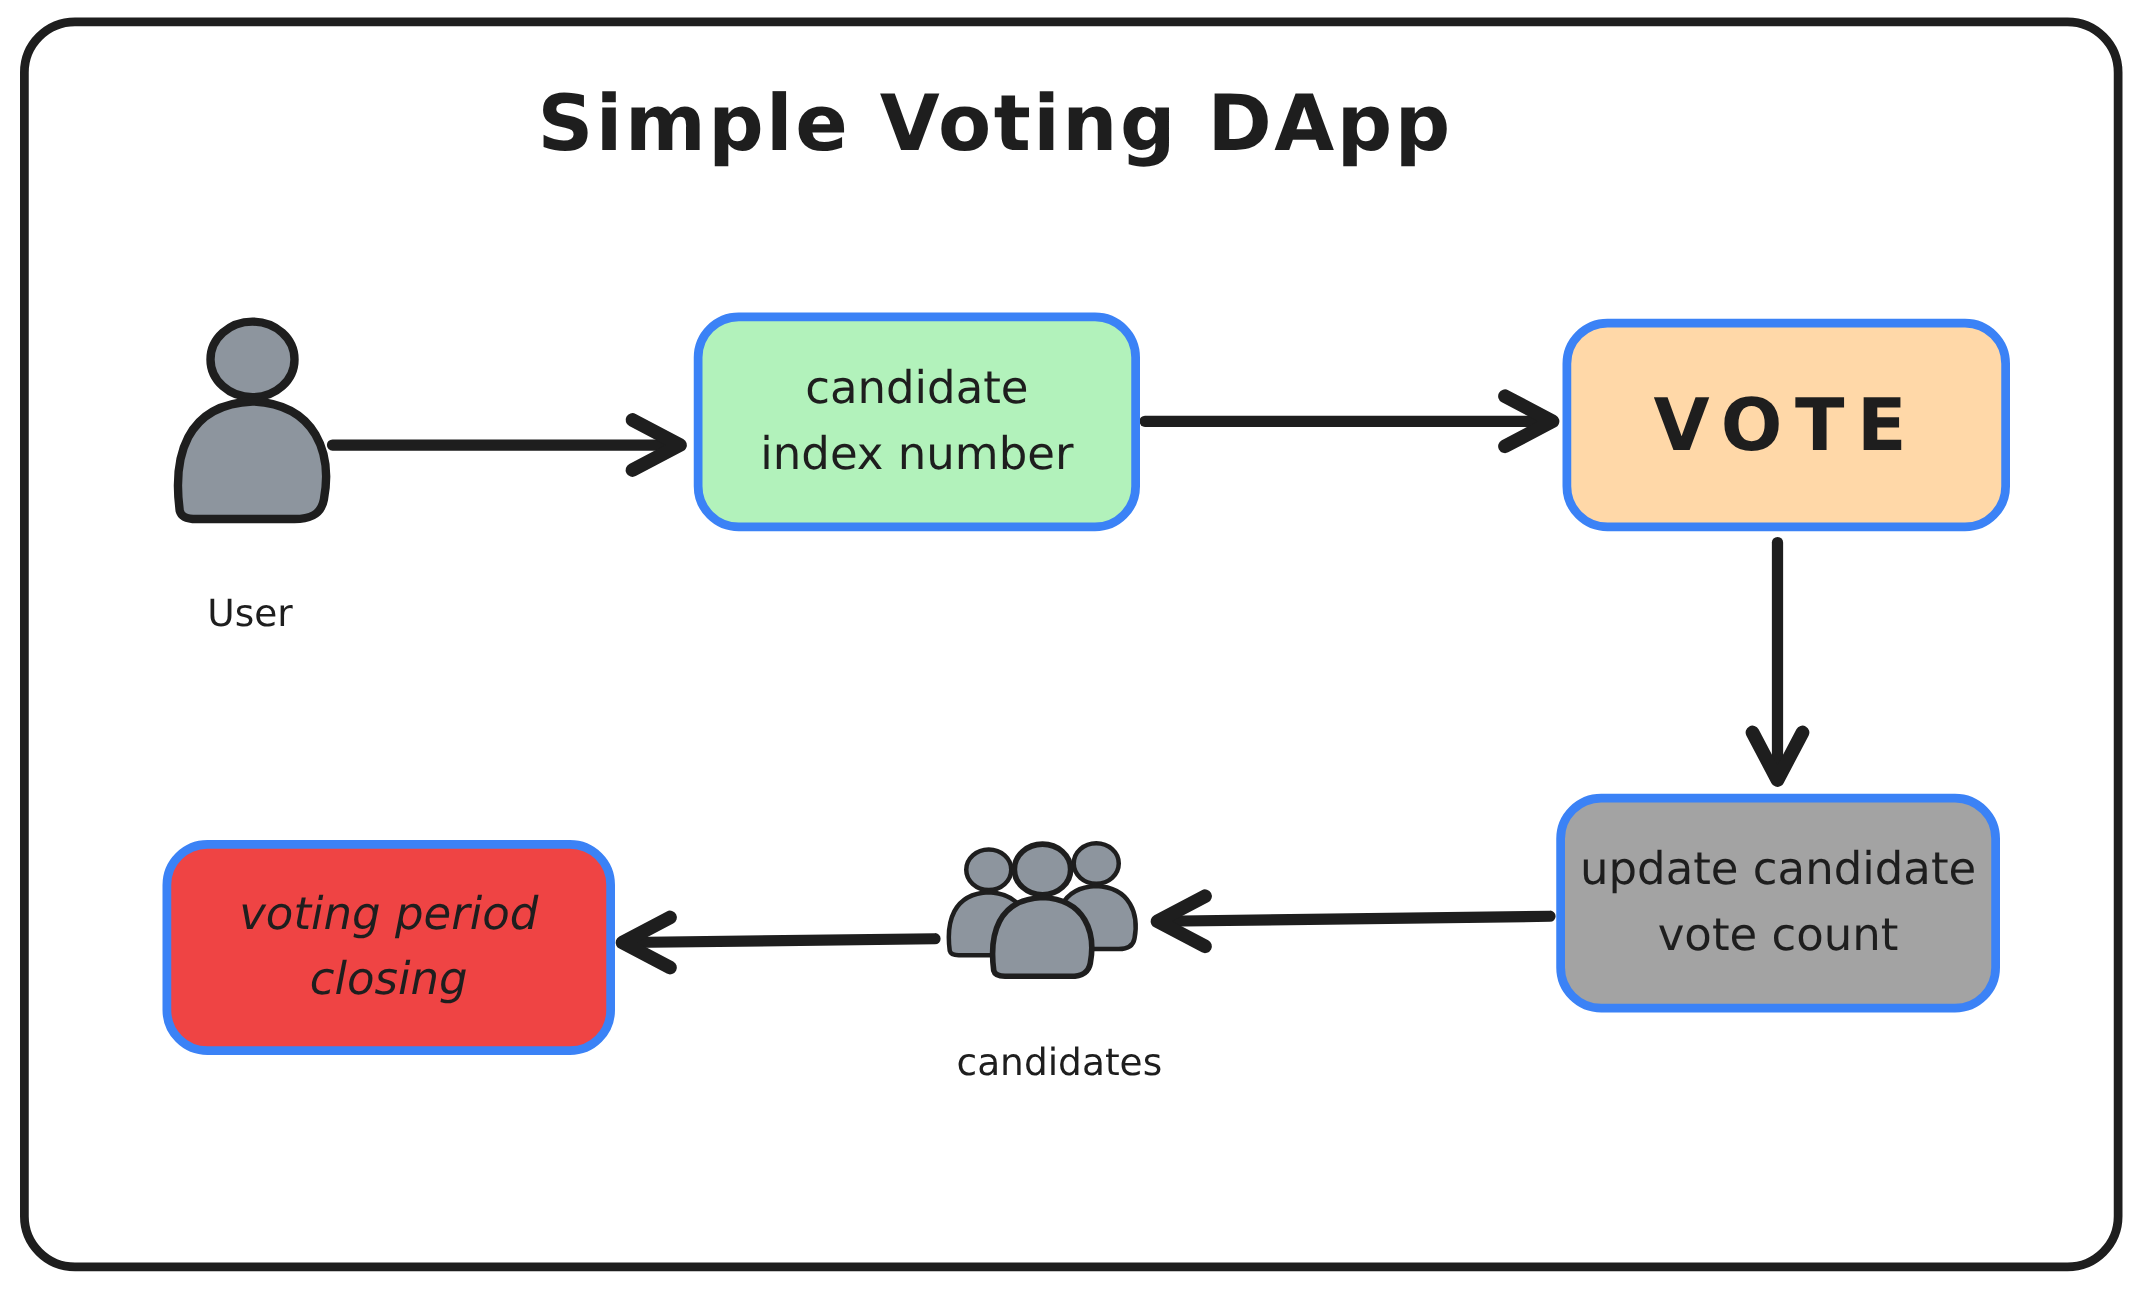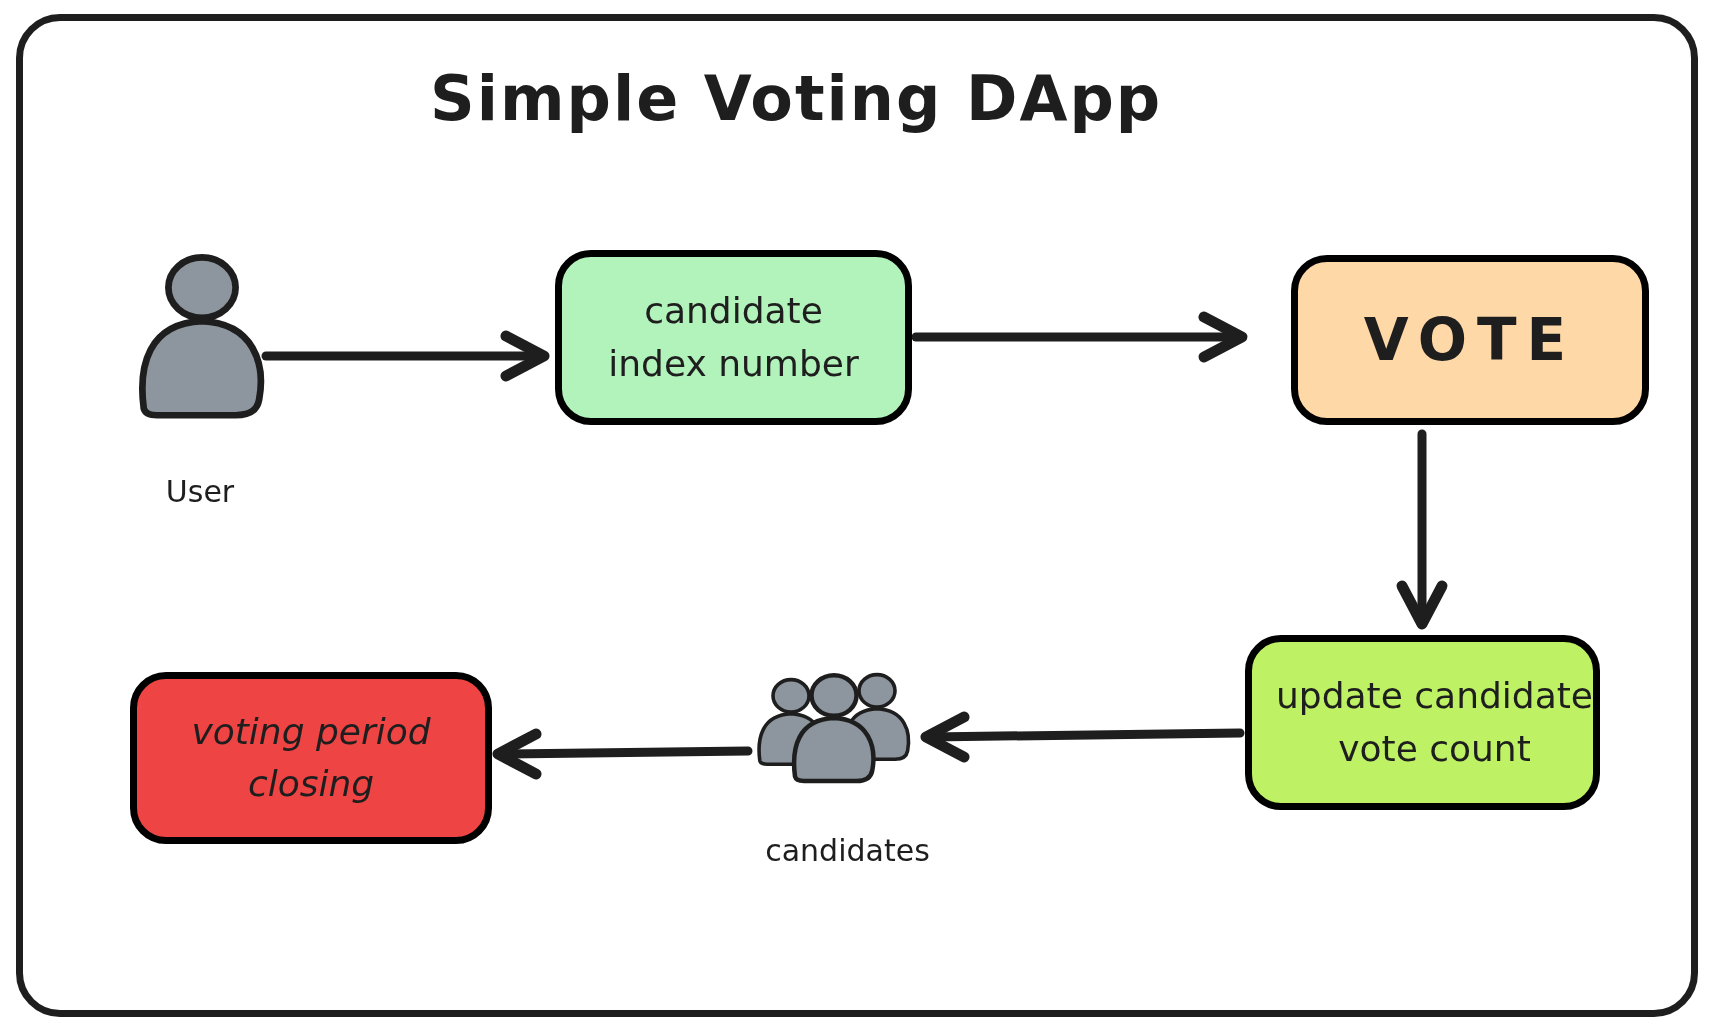--- a/index.html
+++ b/index.html
@@ -26,41 +26,41 @@
     left: 430px; top: 62px;
     width: 700px;
     text-align: center;
     font-size: 62px;
     font-weight: bold;
     letter-spacing: 2px;
     white-space: nowrap;
   }
   .node {
     position: absolute;
-    border: 7px solid #000000;
+    border: 7px solid #3b82f6;
     border-radius: 36px;
     display: flex;
     align-items: center;
     justify-content: center;
     text-align: center;
   }
   .node-label {
     font-size: 36px;
     font-weight: 500;
     line-height: 1.45;
     white-space: pre-line;
   }
   .node-label.big {
     font-size: 58px;
     font-weight: bold;
     letter-spacing: 10px;
     line-height: 1;
   }
   .node-green    { left: 555px;  top: 250px; width: 357px; height: 175px; }
-  .node-orange   { left: 1291px; top: 255px; width: 358px; height: 170px; }
+  .node-orange   { left: 1250px; top: 255px; width: 358px; height: 170px; }
   .node-blue     { left: 1245px; top: 635px; width: 355px; height: 175px; }
   .node-lavender { left: 130px;  top: 672px; width: 362px; height: 172px; }
   .actor-label {
     position: absolute;
     font-size: 30px;
     font-weight: 500;
     text-align: center;
     white-space: nowrap;
     margin-top: 46px;
   }
@@ -140,21 +140,21 @@
 
   <div class="node node-green" style="background-color: rgb(178, 242, 187);">
     <div class="node-label">candidate
 index number</div>
   </div>
 
   <div class="node node-orange" style="background-color: rgb(255, 216, 168);">
     <div class="node-label big">VOTE</div>
   </div>
 
-  <div class="node node-blue" style="background-color: #bef264; justify-content: flex-end;">
+  <div class="node node-blue" style="background-color: #a3a3a3;">
     <div class="node-label">update candidate
 vote count</div>
   </div>
 
   <div class="node node-lavender" style="background-color: #ef4444; font-style: italic;">
     <div class="node-label">voting period
 closing</div>
   </div>
 
   <div class="actor-label user-label">User</div>

